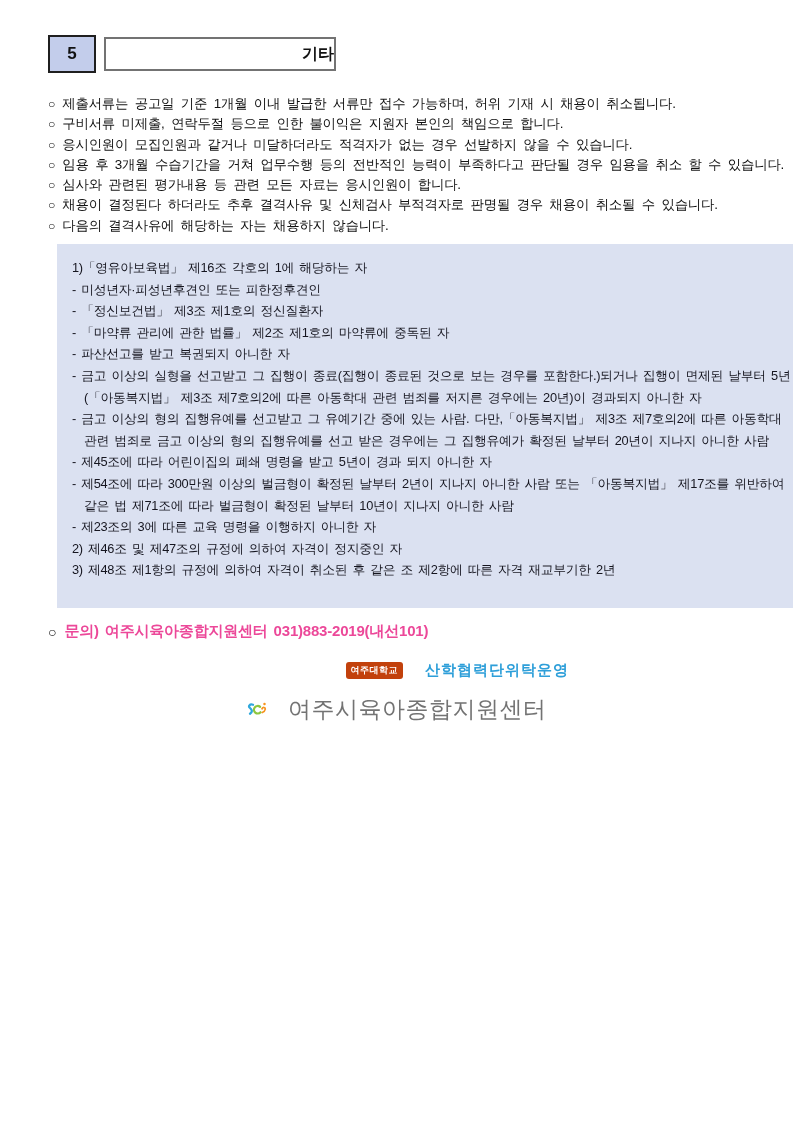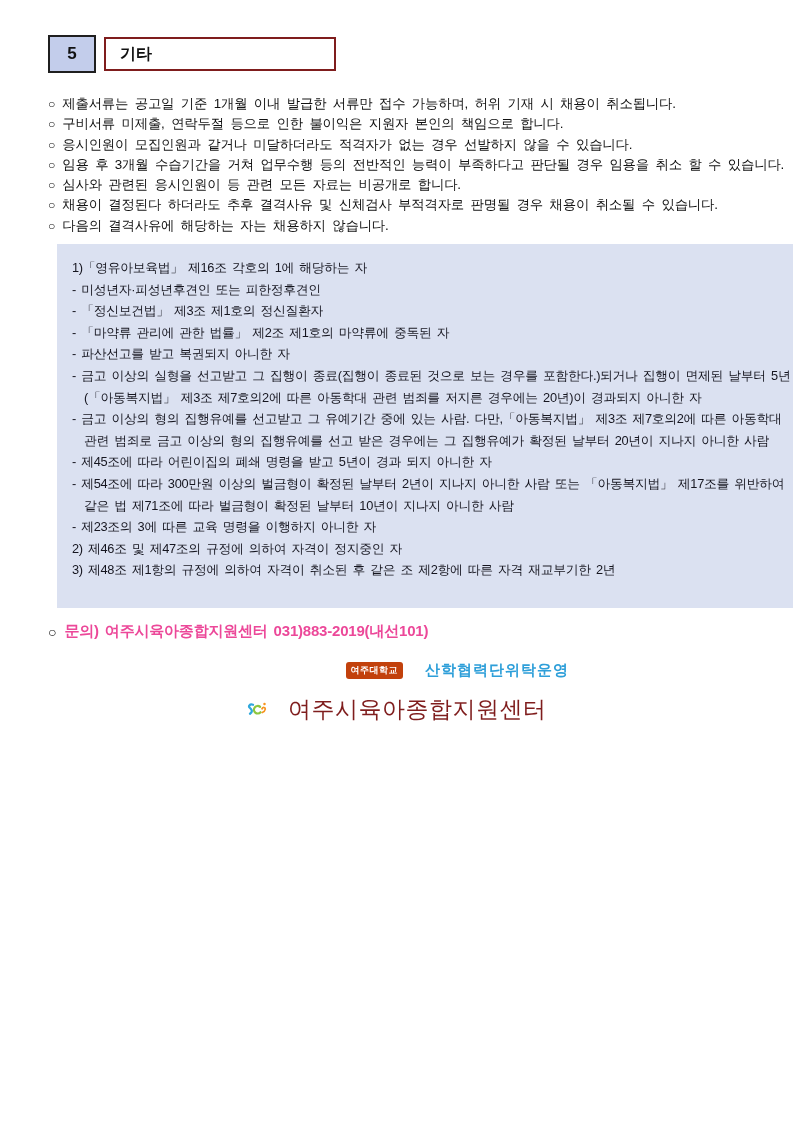--- a/index.html
+++ b/index.html
@@ -13,23 +13,23 @@
     margin:0 auto;
   }
   
   .sec-header{position:absolute;top:35px;left:48px;display:flex;align-items:flex-start;}
   .num-box{
     width:44px;height:34px;background:#c3cdeb;border:2px solid #1f1f1f;
     display:flex;align-items:center;justify-content:center;
     font-size:17px;font-weight:bold;color:#111;
   }
   .title-box{
-    margin-left:8px;margin-top:2px;width:214px;height:30px;background:#ffffff;border:2px solid #7f1d1d;
+    margin-left:8px;margin-top:2px;width:214px;height:30px;background:#ffffff;border:2px solid #737373;
     display:flex;align-items:center;padding-left:14px;
-    font-size:16px;font-weight:bold;color:#111;
+    font-size:16px;font-weight:bold;color:#111;justify-content:flex-end;
   }
   
   .bullets{position:absolute;top:94px;left:48px;width:712px;}
   .bullet{display:flex;align-items:flex-start;line-height:20.3px;white-space:nowrap;}
   .bullet .mk{font-size:12px;margin-right:7px;line-height:20.3px;color:#111;}
   .bullet .bt{font-size:13.4px;word-spacing:3px;letter-spacing:-0.2px;color:#111;}
   
   .disq-box{
     position:absolute;top:244px;left:57px;width:782px;height:364px;
     background:#dbe1f1;
@@ -50,21 +50,21 @@
   
   .logo-block{position:absolute;top:660px;left:50%;transform:translateX(-50%);width:300px;}
   .logo-top{display:flex;align-items:center;margin-left:96px;height:20px;}
   .uni-badge{
     background:#c2410c;color:#ffffff;font-size:9px;font-weight:bold;
     border-radius:3px;padding:2px 5px;margin-left:3px;letter-spacing:0.5px;white-space:nowrap;
   }
   .uni-tagline{color:#2e9fd9;font-size:15px;font-weight:bold;margin-left:22px;letter-spacing:1px;white-space:nowrap;}
   .logo-main{display:flex;align-items:center;margin-top:2px;}
   .center-name{
-    color:#7f1d1d;font-size:23px;letter-spacing:0.5px;white-space:nowrap;margin-left:19px;
+    color:#737373;font-size:23px;letter-spacing:0.5px;white-space:nowrap;margin-left:19px;
   }
 </style>
 </head>
 <body>
 
 <div class="page">
 
   <div class="sec-header">
     <div class="num-box">
       <span>5</span>
@@ -86,21 +86,21 @@
     <div class="bullet">
       <span class="mk">○</span>
       <span class="bt">응시인원이 모집인원과 같거나 미달하더라도 적격자가 없는 경우 선발하지 않을 수 있습니다.</span>
     </div>
     <div class="bullet">
       <span class="mk">○</span>
       <span class="bt">임용 후 3개월 수습기간을 거쳐 업무수행 등의 전반적인 능력이 부족하다고 판단될 경우 임용을 취소 할 수 있습니다.</span>
     </div>
     <div class="bullet">
       <span class="mk">○</span>
-      <span class="bt">심사와 관련된 응시인원이 등 관련 모든 자료는 비공개로 합니다.</span>
+      <span class="bt">심사와 관련된 평가내용 등 관련 모든 자료는 응시인원이 합니다.</span>
     </div>
     <div class="bullet">
       <span class="mk">○</span>
       <span class="bt">채용이 결정된다 하더라도 추후 결격사유 및 신체검사 부적격자로 판명될 경우 채용이 취소될 수 있습니다.</span>
     </div>
     <div class="bullet">
       <span class="mk">○</span>
       <span class="bt">다음의 결격사유에 해당하는 자는 채용하지 않습니다.</span>
     </div>
   </div>

